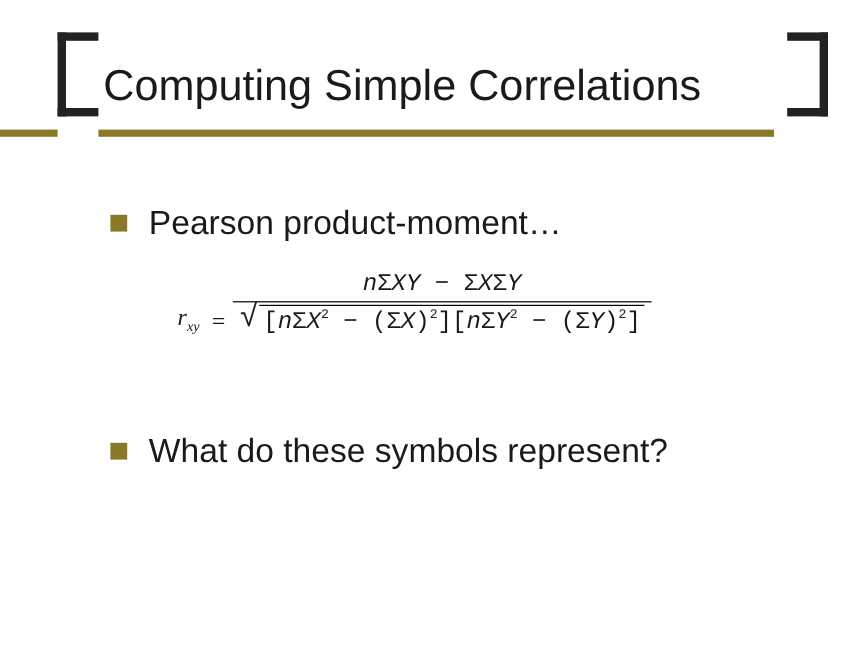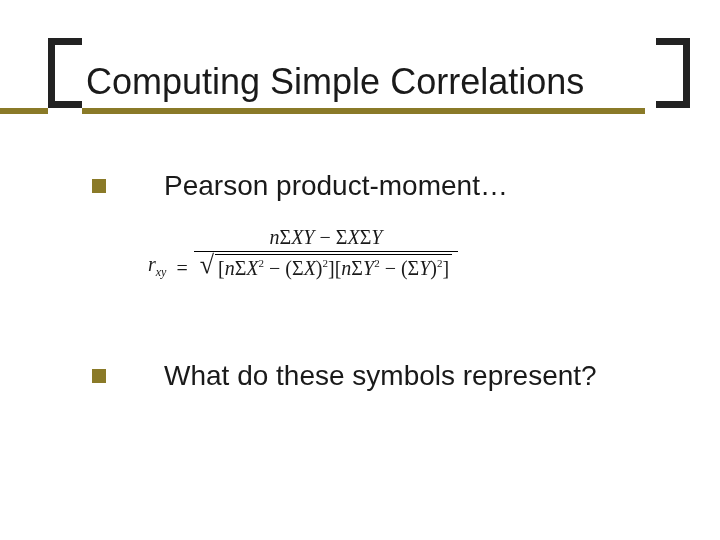--- a/index.html
+++ b/index.html
@@ -11,21 +11,21 @@
     position: relative;
     overflow: hidden;
   }
   .header-area {
     position: relative;
     width: 100%;
     height: 130px;
   }
   .title-row {
     position: absolute;
-    top: 56px;
+    top: 45px;
     left: 48px;
     right: 30px;
     display: flex;
     align-items: center;
   }
   .bracket-left {
     width: 34px;
     height: 70px;
     border-left: 7px solid #222;
     border-top: 7px solid #222;
@@ -64,21 +64,20 @@
     width: 563px;
     top: 108px;
   }
   .content {
     padding: 40px 80px 0 92px;
   }
   .bullet-row {
     display: flex;
     align-items: center;
     margin-bottom: 24px;
-    gap: 40px;
   }
   .bullet {
     width: 14px;
     height: 14px;
     background: #8a7a28;
     margin-right: 18px;
     flex: 0 0 auto;
   }
   .bullet-text {
     font-size: 28px;
@@ -101,20 +100,21 @@
     font-style: italic;
   }
   .eq {
     padding: 0 6px;
   }
   .frac {
     display: inline-flex;
     flex-direction: column;
     align-items: center;
     vertical-align: middle;
+    font-family: Liberation Mono, monospace;
   }
   .frac .num {
     padding: 0 6px 2px 6px;
     white-space: nowrap;
   }
   .frac .bar {
     width: 100%;
     height: 0;
     border-top: 1.2px solid #000;
   }

